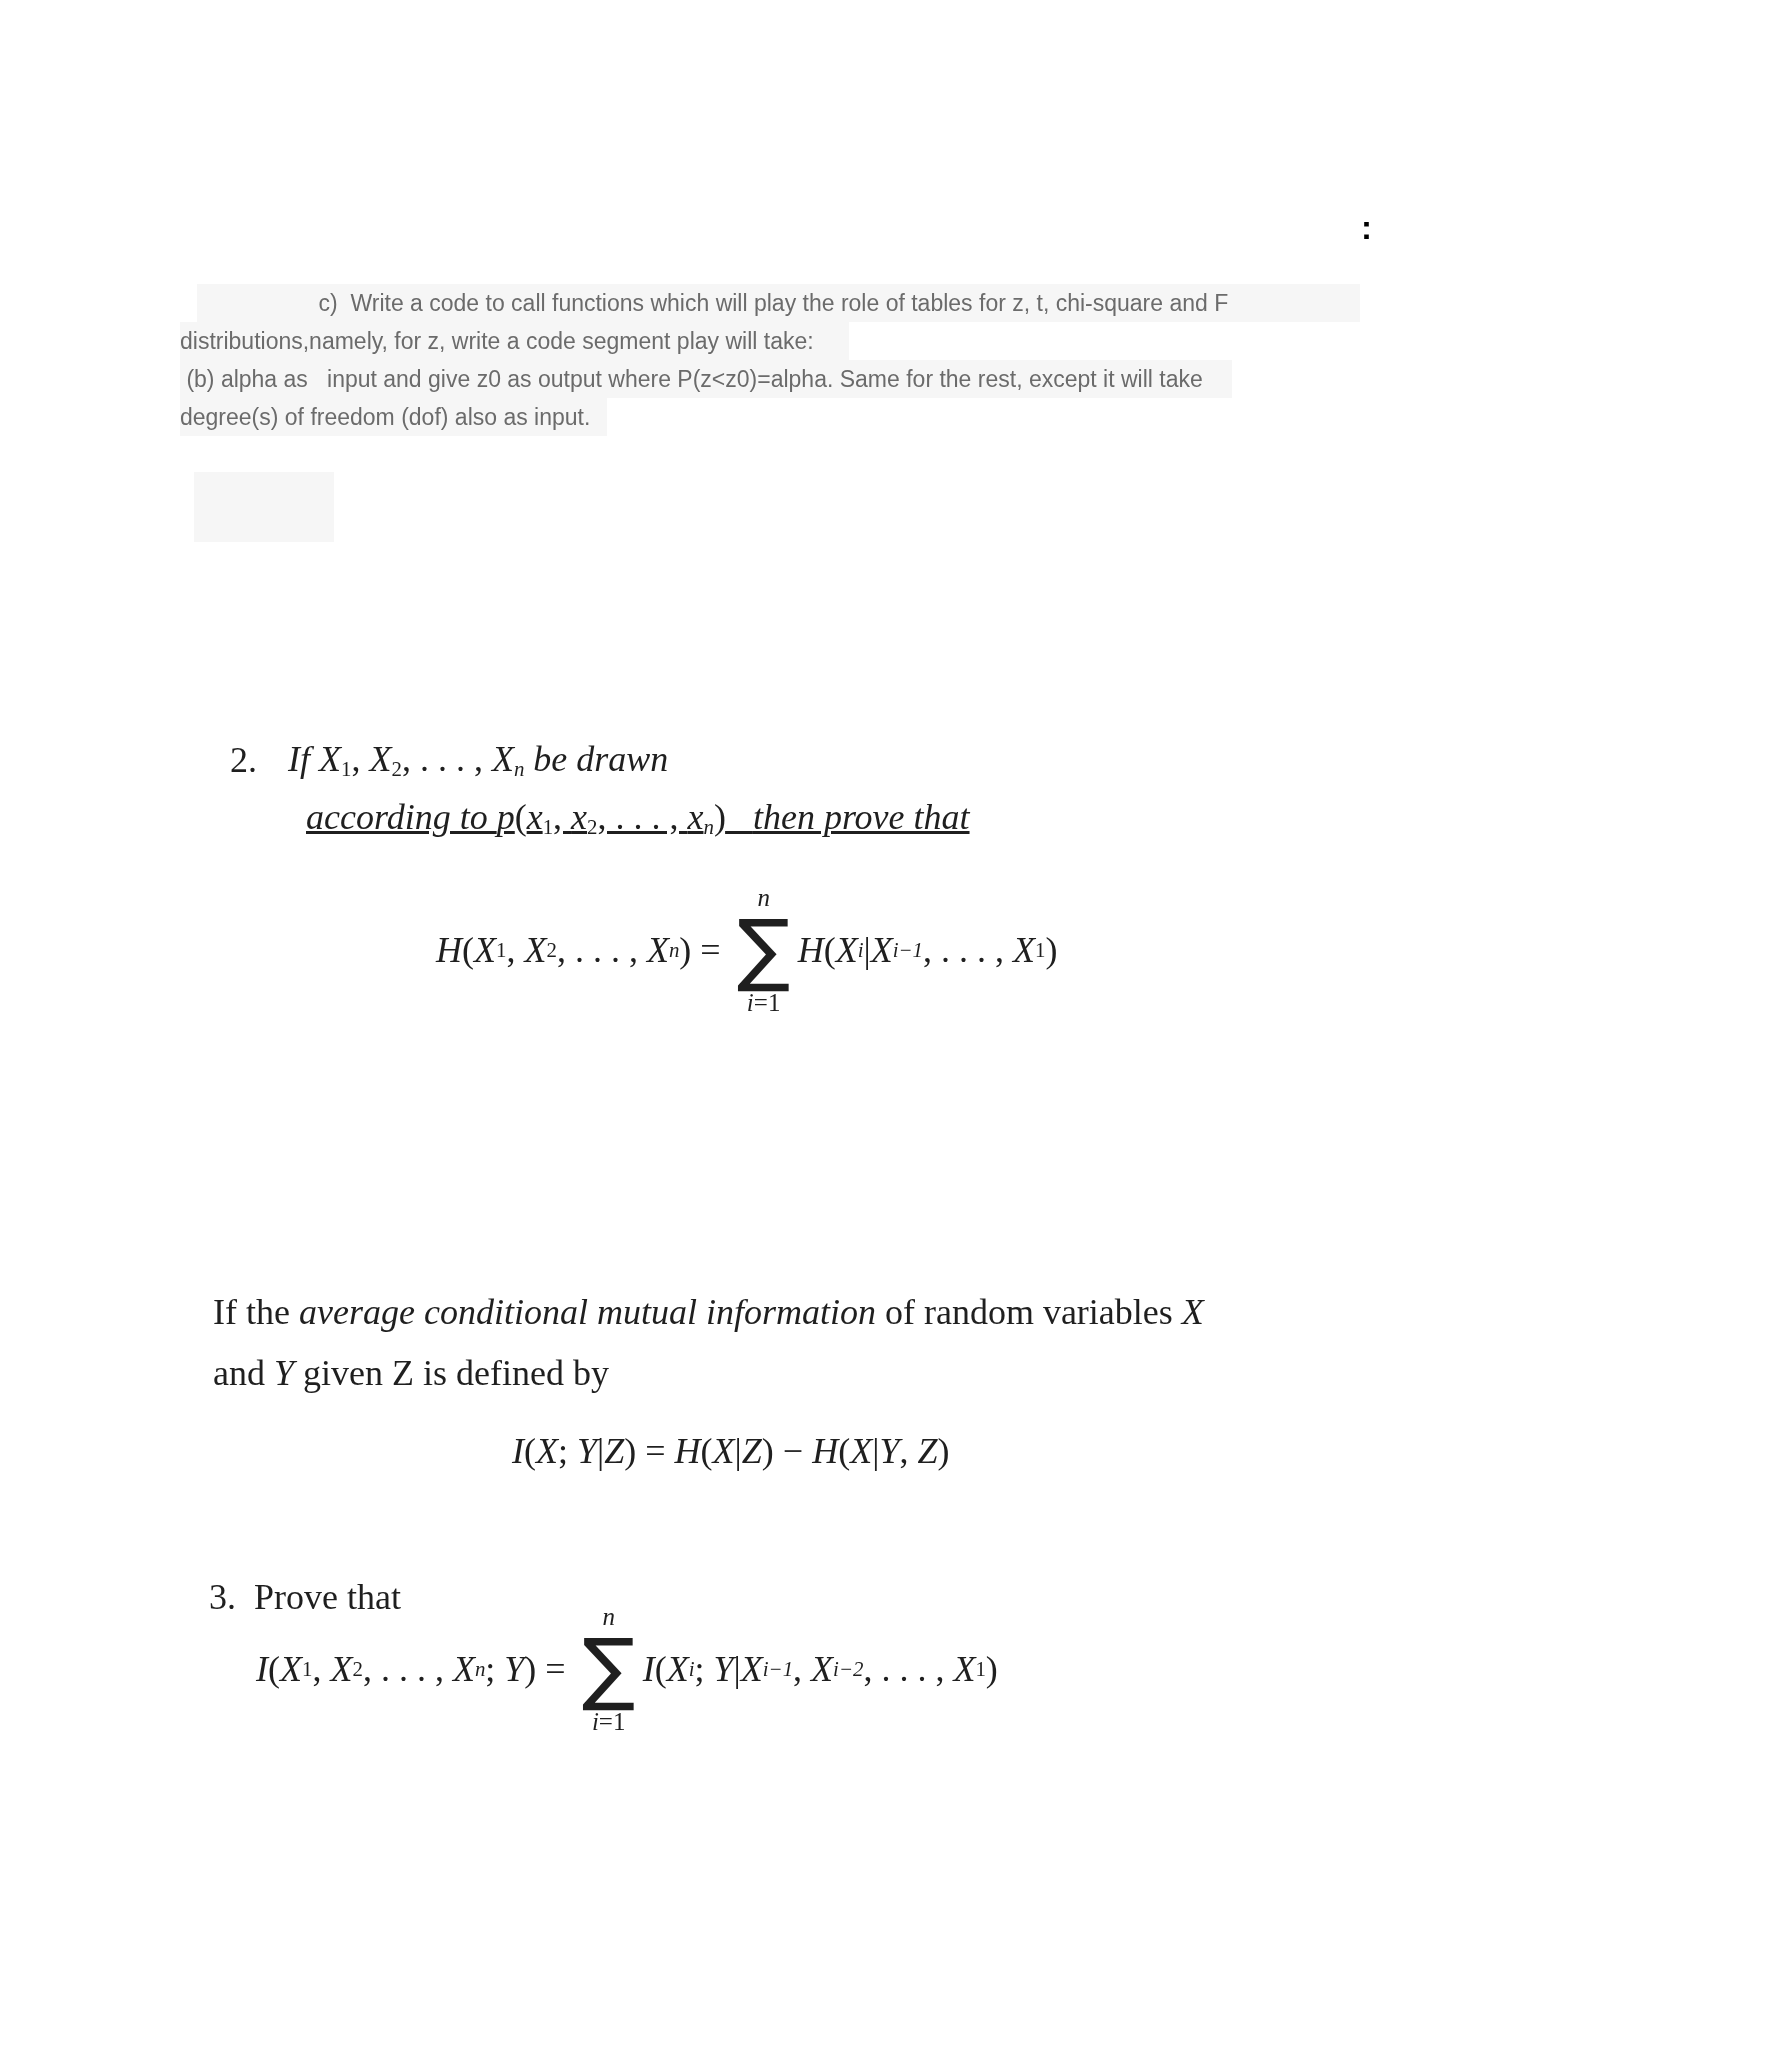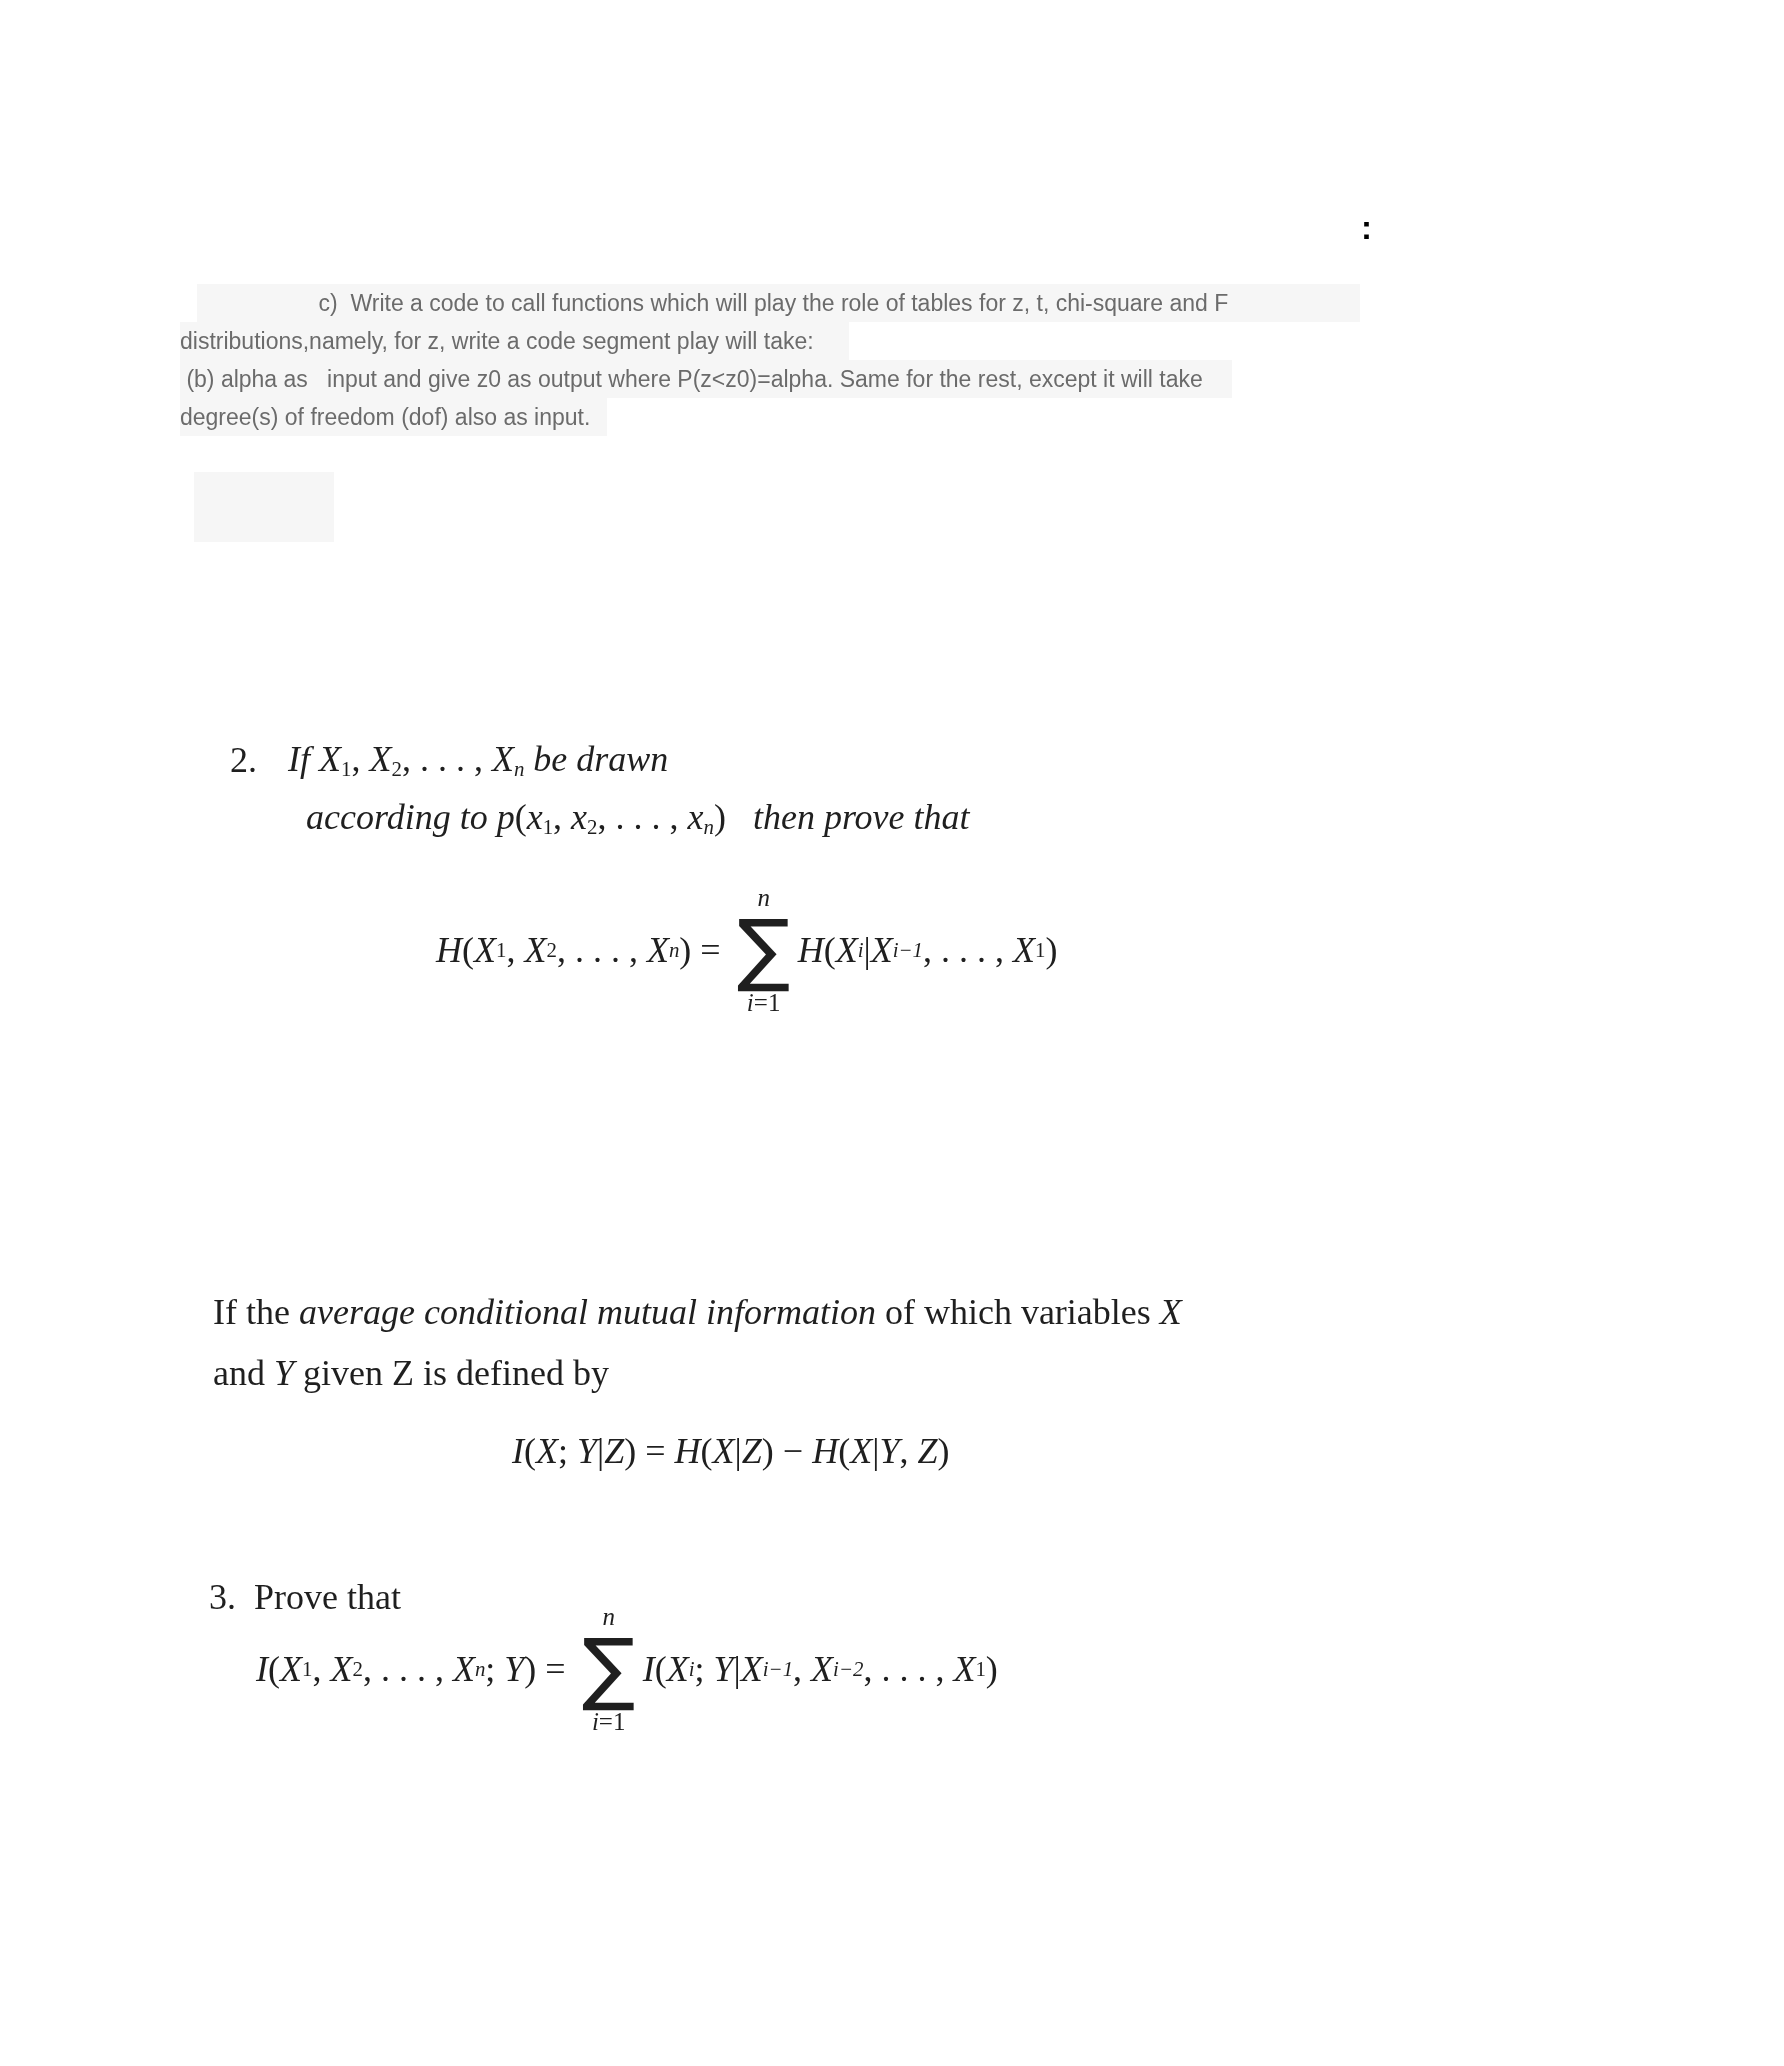--- a/index.html
+++ b/index.html
@@ -98,27 +98,27 @@
     </div>
   <div class="intro-line">
       <span class="hl l5">degree(s) of freedom (dof) also as input.</span>
     </div>
 </div>
 <div class="tail"></div>
 
 <div class="mline serif" style="left:230px;top:731px;">
   <span class="num-label">2.</span><span class="gap2"></span><span><span class="tk tk-it">If </span><span class="tk tk-it">X</span><span class="tk tk-sub">1</span><span class="tk tk-rm">, </span><span class="tk tk-it">X</span><span class="tk tk-sub">2</span><span class="tk tk-rm">, . . . , </span><span class="tk tk-it">X</span><span class="tk tk-subit">n</span><span class="tk tk-it"> be drawn</span></span>
 </div>
-<div class="mline serif" style="left:306px;top:789px;">
+<div class="mline serif" style="left:306px;top:789px;text-decoration:underline;">
   <span><span class="tk tk-it">according to </span><span class="tk tk-it">p</span><span class="tk tk-rm">(</span><span class="tk tk-it">x</span><span class="tk tk-sub">1</span><span class="tk tk-rm">, </span><span class="tk tk-it">x</span><span class="tk tk-sub">2</span><span class="tk tk-rm">, . . . , </span><span class="tk tk-it">x</span><span class="tk tk-subit">n</span><span class="tk tk-rm">)</span><span class="tk tk-rm">   </span><span class="tk tk-it">then prove that</span></span>
 </div>
 <div class="formula f-sum serif" style="left:436px;top:880px;"><span class="tk tk-it">H</span><span class="tk tk-rm">(</span><span class="tk tk-it">X</span><span class="tk tk-sub">1</span><span class="tk tk-rm">, </span><span class="tk tk-it">X</span><span class="tk tk-sub">2</span><span class="tk tk-rm">, . . . , </span><span class="tk tk-it">X</span><span class="tk tk-subit">n</span><span class="tk tk-rm">) </span><span class="tk tk-rm">= </span><span class="sumcol"><span class="sumtop"><span class="tk tk-it">n</span></span><span class="sigma">∑</span><span class="sumbot"><span class="tk tk-it">i</span><span class="tk tk-rm">=1</span></span></span><span class="tk tk-it">H</span><span class="tk tk-rm">(</span><span class="tk tk-it">X</span><span class="tk tk-subit">i</span><span class="tk tk-rm">|</span><span class="tk tk-it">X</span><span class="tk tk-subit">i−1</span><span class="tk tk-rm">, . . . , </span><span class="tk tk-it">X</span><span class="tk tk-sub">1</span><span class="tk tk-rm">)</span></div>
 
 <div class="mline serif" style="left:213px;top:1283px;">
-  <span><span class="tk tk-rm">If the </span><span class="tk tk-it">average conditional mutual information</span><span class="tk tk-rm"> of which variables </span><span class="tk tk-it">X</span></span>
+  <span><span class="tk tk-rm">If the </span><span class="tk tk-it">average conditional mutual information</span><span class="tk tk-rm"> of random variables </span><span class="tk tk-it">X</span></span>
 </div>
 <div class="mline serif" style="left:213px;top:1344px;font-family:Liberation Serif, serif;">
   <span><span class="tk tk-rm">and </span><span class="tk tk-it">Y</span><span class="tk tk-rm"> given </span><span class="tk tk-rm">Z</span><span class="tk tk-rm"> is defined by</span></span>
 </div>
 <div class="formula f-mid serif" style="left:512px;top:1422px;"><span class="tk tk-it">I</span><span class="tk tk-rm">(</span><span class="tk tk-it">X</span><span class="tk tk-rm">; </span><span class="tk tk-it">Y</span><span class="tk tk-rm">|</span><span class="tk tk-it">Z</span><span class="tk tk-rm">) </span><span class="tk tk-rm">= </span><span class="tk tk-it">H</span><span class="tk tk-rm">(</span><span class="tk tk-it">X</span><span class="tk tk-rm">|</span><span class="tk tk-it">Z</span><span class="tk tk-rm">) </span><span class="tk tk-rm">− </span><span class="tk tk-it">H</span><span class="tk tk-rm">(</span><span class="tk tk-it">X</span><span class="tk tk-rm">|</span><span class="tk tk-it">Y</span><span class="tk tk-rm">, </span><span class="tk tk-it">Z</span><span class="tk tk-rm">)</span></div>
 
 <div class="mline serif" style="left:209px;top:1568px;white-space:pre;font-family:Liberation Serif, serif;">
   <span style="white-space:pre;">3.  Prove that</span>
 </div>
 <div class="formula f-sum serif" style="left:256px;top:1599px;"><span class="tk tk-it">I</span><span class="tk tk-rm">(</span><span class="tk tk-it">X</span><span class="tk tk-sub">1</span><span class="tk tk-rm">, </span><span class="tk tk-it">X</span><span class="tk tk-sub">2</span><span class="tk tk-rm">, . . . , </span><span class="tk tk-it">X</span><span class="tk tk-subit">n</span><span class="tk tk-rm">; </span><span class="tk tk-it">Y</span><span class="tk tk-rm">) </span><span class="tk tk-rm">= </span><span class="sumcol"><span class="sumtop"><span class="tk tk-it">n</span></span><span class="sigma">∑</span><span class="sumbot"><span class="tk tk-it">i</span><span class="tk tk-rm">=1</span></span></span><span class="tk tk-it">I</span><span class="tk tk-rm">(</span><span class="tk tk-it">X</span><span class="tk tk-subit">i</span><span class="tk tk-rm">; </span><span class="tk tk-it">Y</span><span class="tk tk-rm">|</span><span class="tk tk-it">X</span><span class="tk tk-subit">i−1</span><span class="tk tk-rm">, </span><span class="tk tk-it">X</span><span class="tk tk-subit">i−2</span><span class="tk tk-rm">, . . . , </span><span class="tk tk-it">X</span><span class="tk tk-sub">1</span><span class="tk tk-rm">)</span></div>

